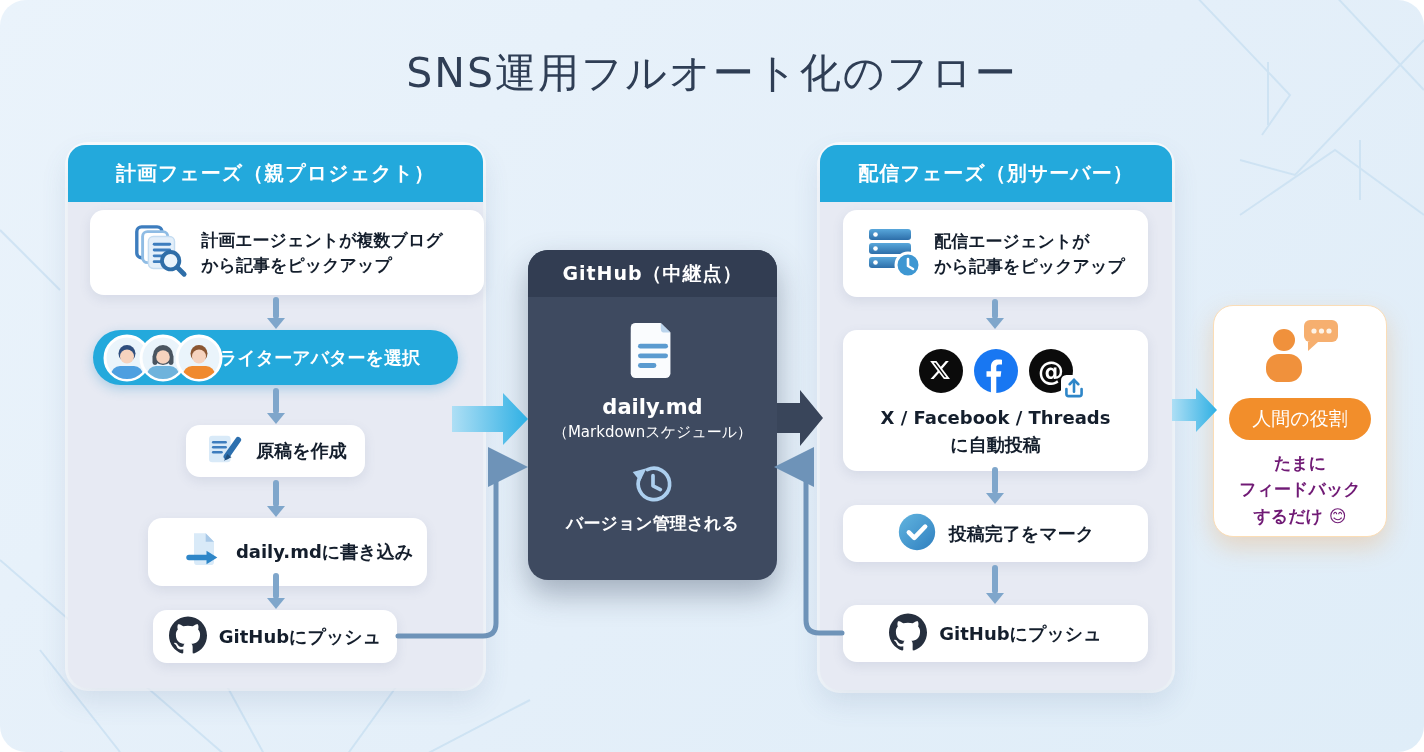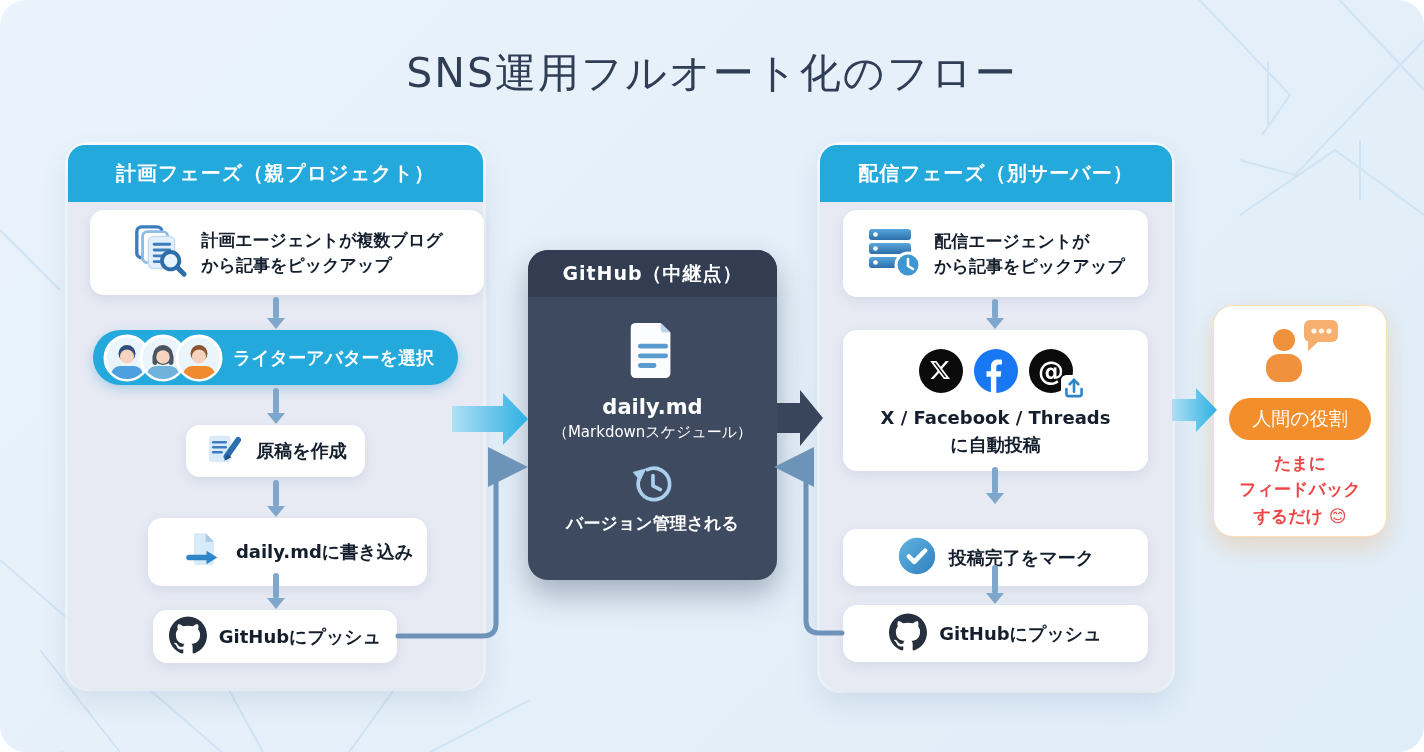--- a/index.html
+++ b/index.html
@@ -16,21 +16,21 @@
   .avatars{display:flex;margin-left:10px;}
   .avatars svg{margin-right:-12px;}
   .dark-panel{position:absolute;background:#3E4A60;border-radius:20px;box-shadow:0 14px 30px rgba(40,55,80,.35);z-index:1;color:#fff;text-align:center;}
   .dark-header{height:47px;display:flex;align-items:center;justify-content:center;background:#323D52;border-radius:20px 20px 0 0;font-size:19px;font-weight:bold;letter-spacing:1px;}
   .dark-body{display:flex;flex-direction:column;align-items:center;justify-content:flex-end;}
   .file-name{font-size:21px;font-weight:bold;margin-top:10px;}
   .file-desc{font-size:15px;margin-top:4px;}
   .version-label{font-size:17px;font-weight:bold;margin-top:0;}
   .human-card{position:absolute;background:#fff;border-radius:20px;border:1px solid #FBDDB6;box-shadow:0 10px 24px rgba(240,150,60,.28);z-index:1;text-align:center;}
   .human-badge{margin:8px auto 10px;width:142px;height:42px;border-radius:21px;background:#F28E2B;color:#fff;font-size:19px;font-weight:normal;display:flex;align-items:center;justify-content:center;}
-  .human-text{font-size:17px;font-weight:bold;color:#ef4444;line-height:1.55;}
+  .human-text{font-size:17px;font-weight:bold;color:#701a75;line-height:1.55;}
   .va{position:absolute;width:6px;border-radius:3px;background:#7FA6CB;z-index:2;}
   .va::after{content:"";position:absolute;bottom:-10px;left:-6px;width:0;height:0;border-left:9px solid transparent;border-right:9px solid transparent;border-top:11px solid #7FA6CB;}
   .overlay{position:absolute;inset:0;z-index:3;pointer-events:none;}
   .social-row{display:flex;align-items:flex-start;gap:11px;position:relative;}
 </style>
 </head>
 <body>
 
 <div class="canvas">
 
@@ -116,21 +116,21 @@
               </clipPath>
             </defs>
           <circle cx="24" cy="24" r="22" fill="#EAF4FB" stroke="#FFFFFF" stroke-width="3"></circle>
           <g clip-path="url(#av3)">
             <rect x="8" y="32" width="32" height="18" rx="9" fill="#F08A2E"></rect>
             <circle cx="24" cy="19.5" r="8.5" fill="#8A5632"></circle>
             <circle cx="24" cy="22.5" r="7" fill="#F6D3BE"></circle>
           </g>
         </svg>
       </span>
-      <span style="margin-left:22px;">ライターアバターを選択</span>
+      <span style="margin-left:8px;">ライターアバターを選択</span>
     </div>
 
     <div class="card" style="left:118px;top:280px;width:179px;height:52px;font-size:18px;">
       <span>
         <svg width="40" height="40" viewBox="0 0 48 48">
           <rect x="6" y="8" width="26" height="32" rx="4" fill="#D9EAF8"></rect>
           <g stroke="#3D7DBE" stroke-width="3" stroke-linecap="round">
             <path d="M11 16 H26"></path>
               <path d="M11 22 H26"></path>
               <path d="M11 28 H21"></path>
@@ -251,21 +251,21 @@
             </svg>
           </span>
         </span>
       </span>
       <span class="txt" style="text-align:center;">
         <span>X / Facebook / Threads</span><br>
         <span>に自動投稿</span>
       </span>
     </div>
 
-    <div class="card" style="left:23px;top:360px;width:305px;height:57px;font-size:18px;margin-top:24px;">
+    <div class="card" style="left:23px;top:360px;width:305px;height:57px;font-size:18px;">
       <span>
         <svg width="40" height="40" viewBox="0 0 44 44">
           <defs>
             <linearGradient id="gChk" x1="0" y1="0" x2="1" y2="1">
               <stop offset="0" stop-color="#62B5E0"></stop>
                 <stop offset="1" stop-color="#2F7FBF"></stop>
             </linearGradient>
           </defs>
           <circle cx="22" cy="22" r="20" fill="url(#gChk)"></circle>
           <path d="M13 22.5 l6 6 L31 16" fill="none" stroke="#fff" stroke-width="5" stroke-linecap="round" stroke-linejoin="round"></path>

